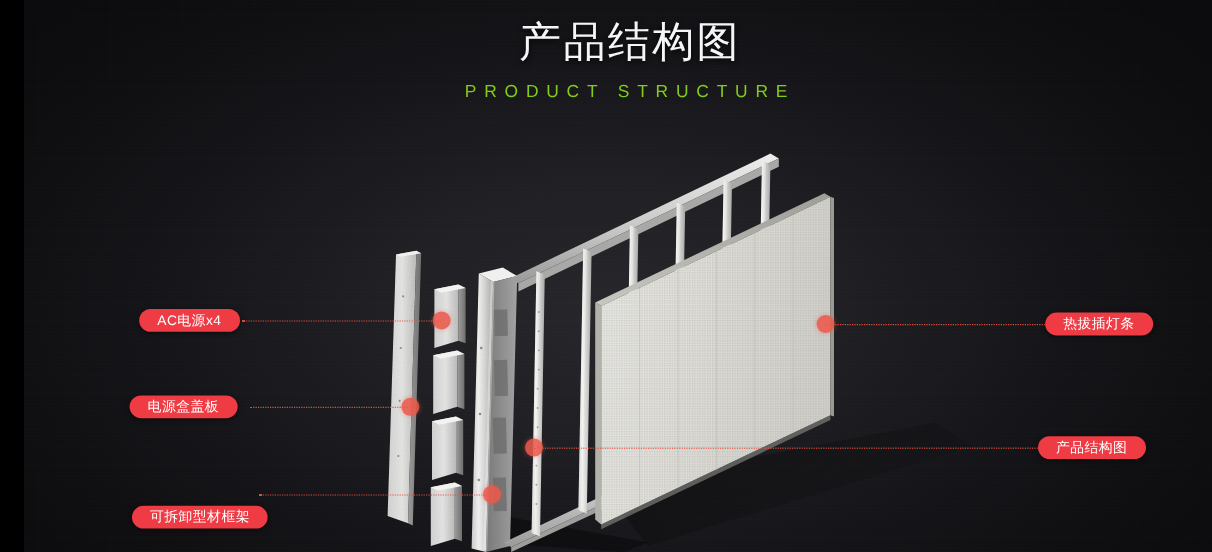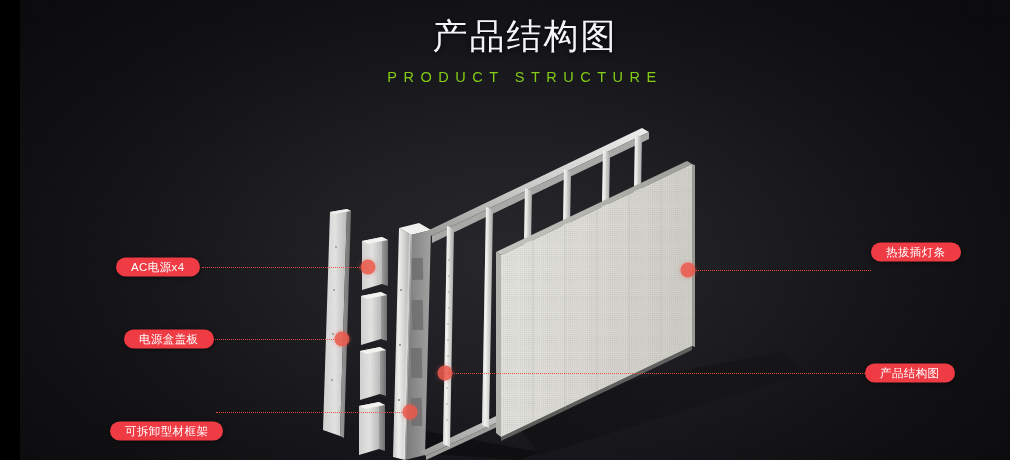--- a/index.html
+++ b/index.html
@@ -263,33 +263,33 @@
 
     <div class="callout">
       <div class="lead-line" style="left:182px;top:267px;width:166px;"></div>
       <div class="lead-dot" style="left:348px;top:267px;"></div>
       <div class="pill" style="left:96px;top:267px;">AC电源x4</div>
     </div>
 
     <div class="callout">
       <div class="lead-line" style="left:188px;top:339px;width:134px;"></div>
       <div class="lead-dot" style="left:322px;top:339px;"></div>
-      <div class="pill" style="left:104px;top:339px;">电源盒盖板</div>
+      <div class="pill" style="left:88px;top:339px;">电源盒盖板</div>
     </div>
 
     <div class="callout">
       <div class="lead-line" style="left:196px;top:412px;width:194px;"></div>
       <div class="lead-dot" style="left:390px;top:412px;"></div>
       <div class="pill" style="left:90px;top:431px;">可拆卸型材框架</div>
     </div>
 
     <div class="callout">
       <div class="lead-line" style="left:668px;top:270px;width:183px;"></div>
       <div class="lead-dot" style="left:668px;top:270px;"></div>
-      <div class="pill" style="left:851px;top:252px;text-align:right;">热拔插灯条</div>
+      <div class="pill" style="left:851px;top:270px;text-align:right;">热拔插灯条</div>
     </div>
 
     <div class="callout">
       <div class="lead-line" style="left:425px;top:373px;width:420px;"></div>
       <div class="lead-dot" style="left:425px;top:373px;"></div>
       <div class="pill" style="left:845px;top:373px;">产品结构图</div>
     </div>
 
   </div>
 </div>

